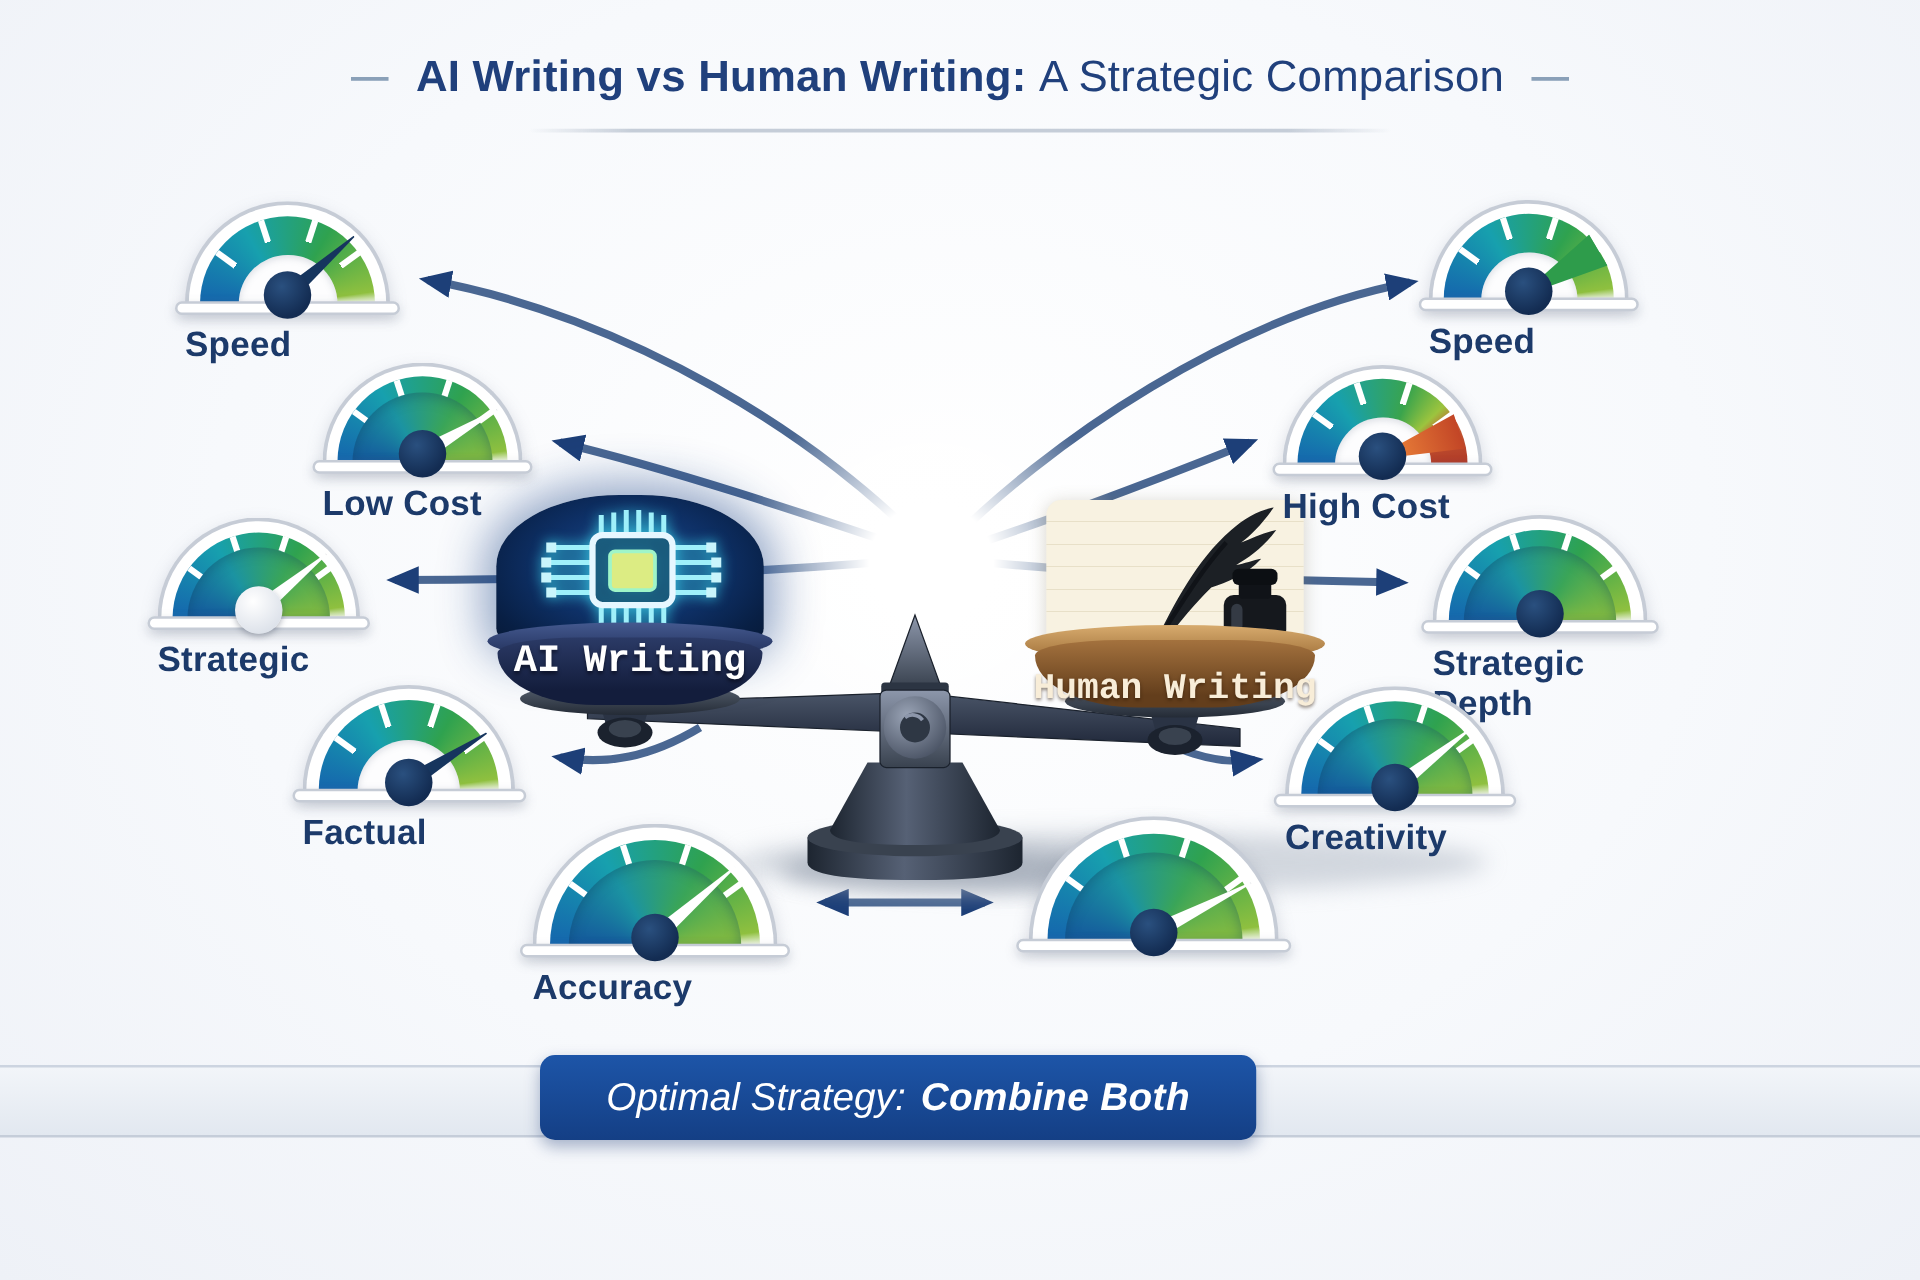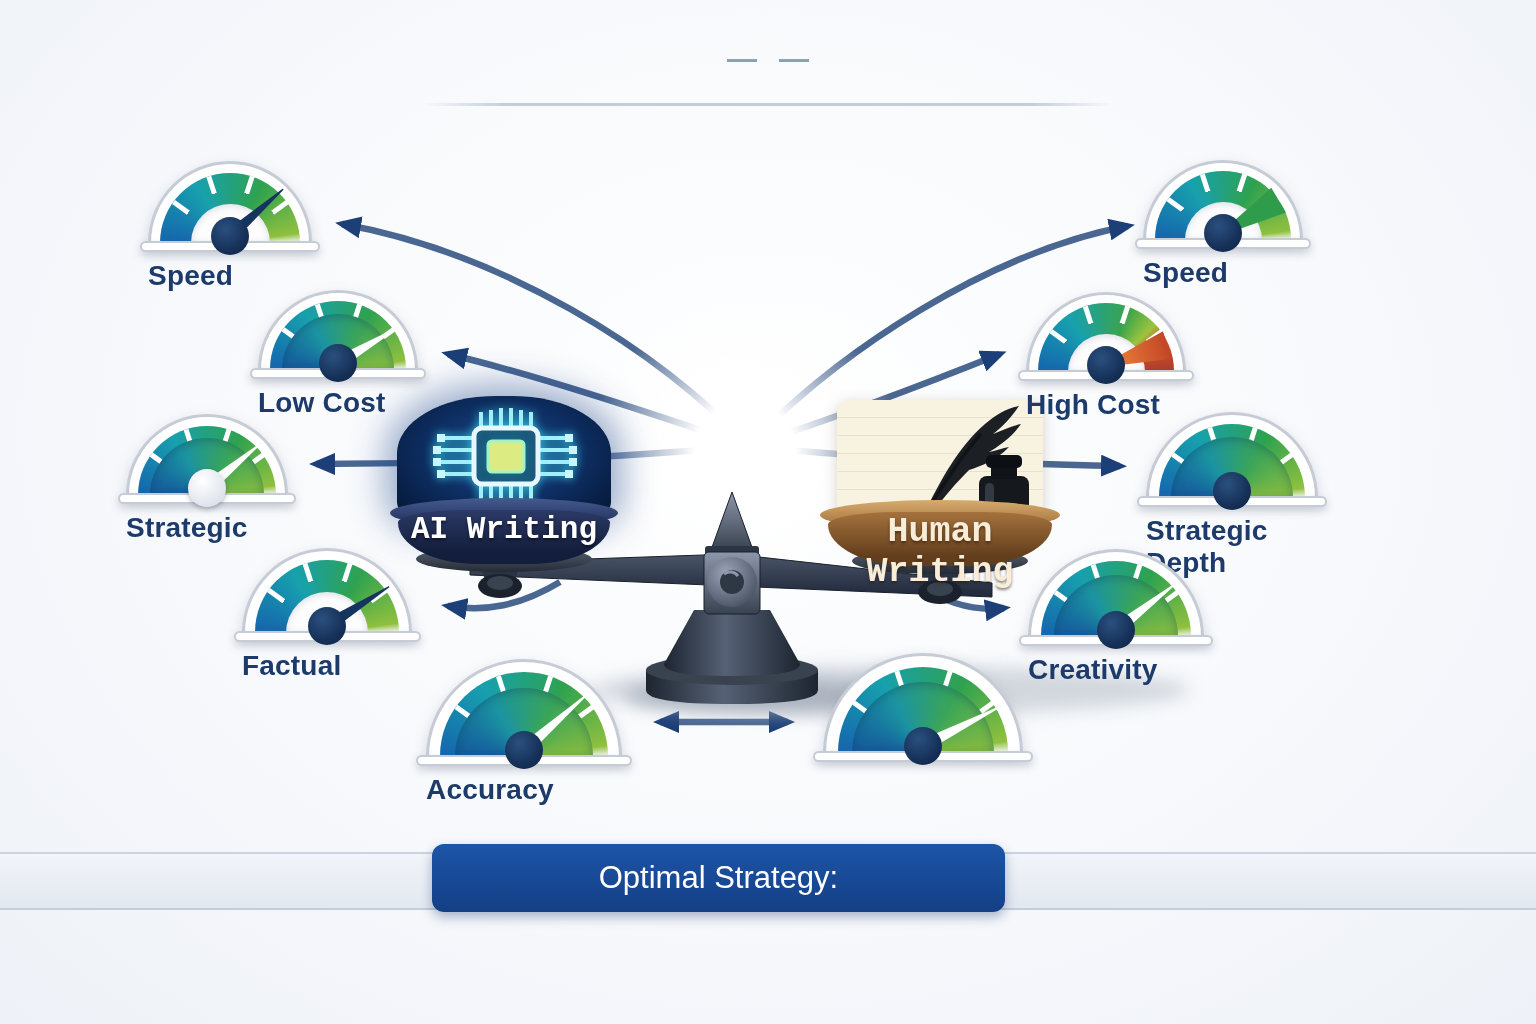--- a/index.html
+++ b/index.html
@@ -40,21 +40,21 @@
     background:linear-gradient(180deg,#5a6574,#242b36);}
   .pan-rim{left:0;top:102px;width:100%;height:30px;border-radius:50%;}
   .ai-rim{background:linear-gradient(180deg,#44598f,#1e2c55);}
   .human-rim{background:linear-gradient(180deg,#d7ab6e,#9c6c35);}
   .pan-body{left:8px;top:114px;width:calc(100% - 16px);height:54px;
     border-radius:40% 40% 48% 48% / 30% 30% 100% 100%;}
   .ai-body{background:linear-gradient(180deg,#2b3a66,#131d3c 78%);}
   .human-body{background:linear-gradient(180deg,#a4723e,#633e1c 82%);}
   .pan-label{position:absolute;left:0;width:100%;text-align:center;font-weight:700;z-index:2;font-family:Liberation Mono, monospace;}
   .ai-label{top:116px;font-size:31px;color:#ffffff;text-shadow:0 2px 3px rgba(0,0,10,.5);}
-  .human-label{top:114px;font-size:35px;color:#f8edd8;text-shadow:0 2px 3px rgba(40,20,0,.55);}
+  .human-label{top:136px;font-size:29px;color:#f8edd8;text-shadow:0 2px 3px rgba(40,20,0,.55);}
 
   
   .gauge{position:absolute;margin:0;z-index:5;}
   .g-frame{position:relative;width:100%;aspect-ratio:2/1;border-radius:1000px 1000px 0 0;
     background:#ffffff;border:3px solid #c6ccd6;border-bottom:none;
     box-shadow:0 6px 14px rgba(110,120,140,.28);box-sizing:border-box;}
   .g-arc{position:absolute;left:6%;right:6%;top:11%;bottom:0;border-radius:1000px 1000px 0 0;
     background:conic-gradient(from 270deg at 50% 100%,#1565ad 0deg,#17a0ae 60deg,#2fa24f 120deg,#8fc03f 172deg,rgba(0,0,0,0) 180deg);}
   .style-ring-red .g-arc{
     background:conic-gradient(from 270deg at 50% 100%,#1565ad 0deg,#17a0ae 55deg,#3aa44c 110deg,#9cc43e 136deg,#c65a31 150deg,#b03a28 179deg,rgba(0,0,0,0) 180deg);}
@@ -100,30 +100,31 @@
   .pos-scalability{left:823px;top:653px;width:200px;}
 
   
   .band{position:absolute;left:0;top:852px;width:100%;height:58px;z-index:2;
     background:linear-gradient(180deg,#f2f5f9,#e2e8f0);
     border-top:2px solid #ccd4e0;border-bottom:2px solid #c5cdd9;box-sizing:border-box;}
   .banner{position:absolute;left:432px;top:844px;width:573px;height:68px;border-radius:12px;z-index:7;
     background:linear-gradient(180deg,#1d55a8,#143f85);
     box-shadow:0 5px 12px rgba(20,50,110,.35);
     display:flex;align-items:center;justify-content:center;gap:12px;color:#ffffff;}
-  .banner-prefix{font-weight:500;font-size:31px;}
+  .banner-prefix{font-style:italic;font-weight:500;font-size:31px;}
   .banner-strong{font-style:italic;font-weight:800;font-size:31px;letter-spacing:.3px;}
 </style>
 </head>
 <body>
 
 <div class="canvas">
 
   <div class="title-row">
     <span class="title-dash">—</span>
+    <h1><span class="title-main">AI Writing vs Human Writing:</span><span class="title-sub">A Strategic Comparison</span></h1>
     <span class="title-dash">—</span>
   </div>
   <div class="title-underline"></div>
 
   <svg class="arrows" width="1536" height="1024" viewBox="0 0 1536 1024">
     <defs>
       <marker id="ah" markerWidth="26" markerHeight="22" refX="19" refY="11" orient="auto-start-reverse" markerUnits="userSpaceOnUse">
         <polygon points="0,0 26,11 0,22" fill="#1d3f78"></polygon>
       </marker>
     </defs>
@@ -409,15 +410,16 @@
         <div class="g-needle needle-white" style="transform: rotate(-27deg);"></div>
         <div class="g-hub"></div>
       </div>
       <div class="g-foot"></div>
     </figure>
     </div>
 
   <div class="band"></div>
   <div class="banner">
     <span class="banner-prefix">Optimal Strategy:</span>
+    <span class="banner-strong">Combine Both</span>
   </div>
 
 </div>
 
 </body></html>

